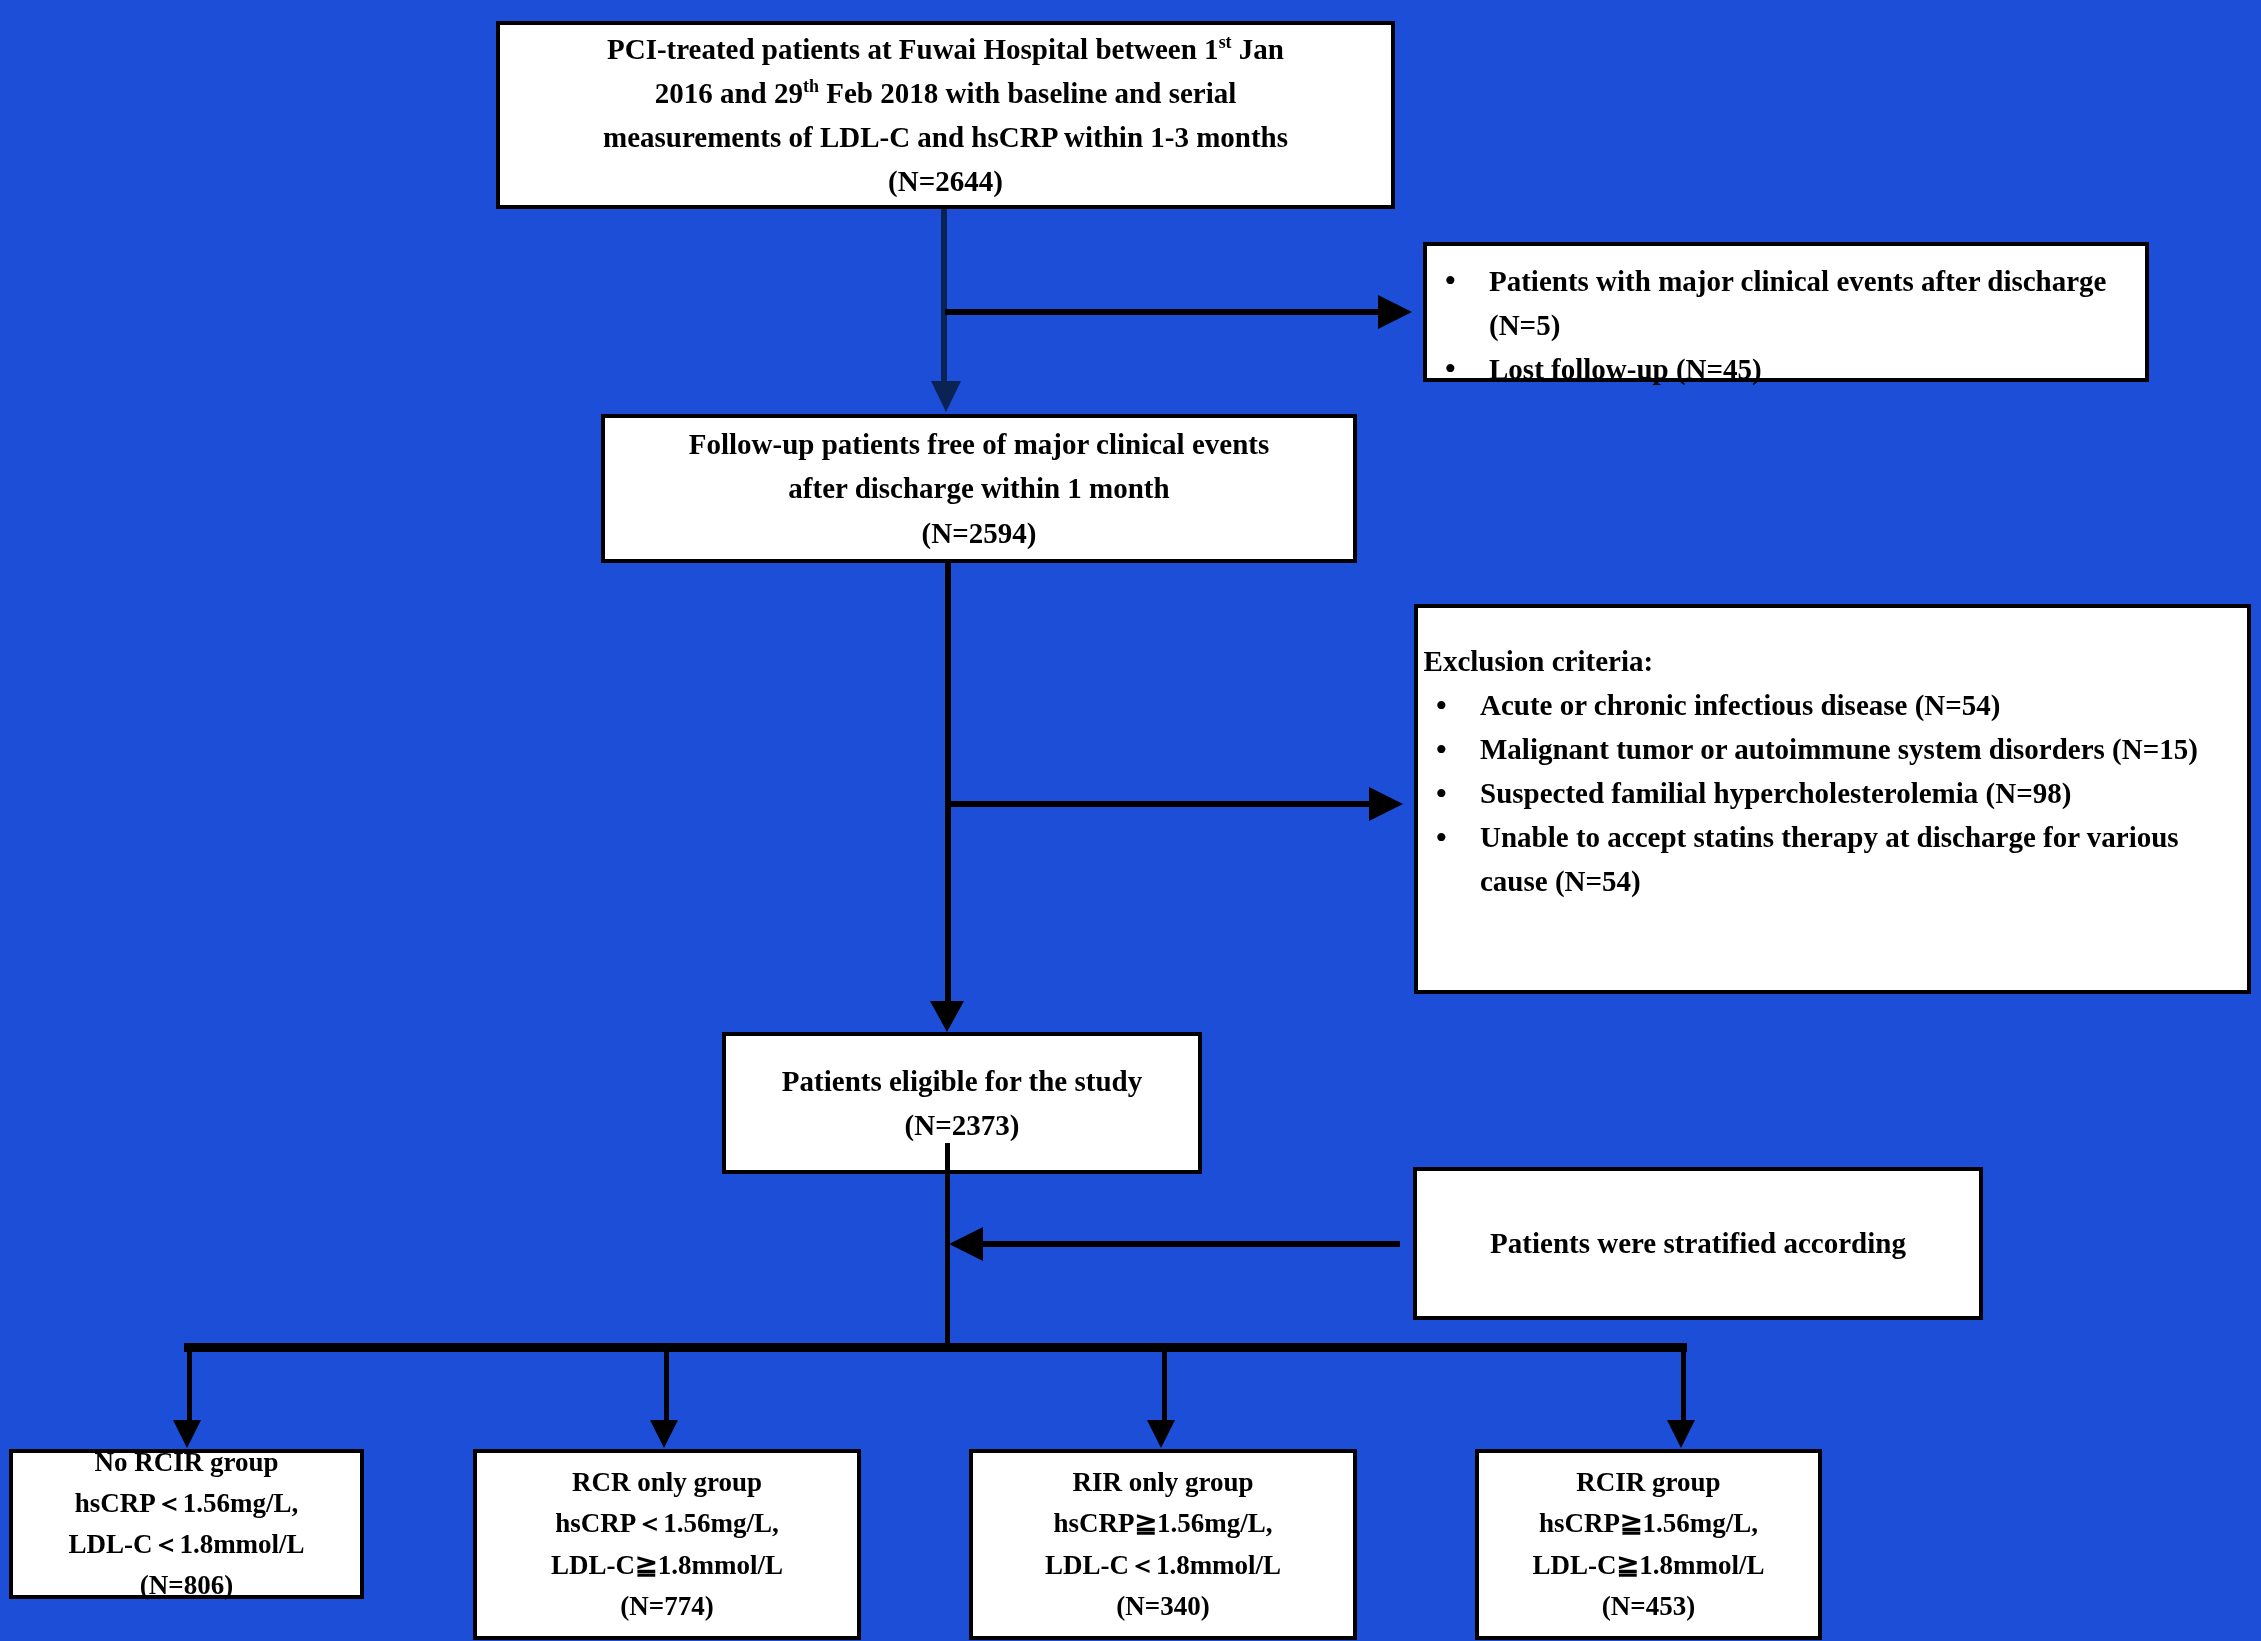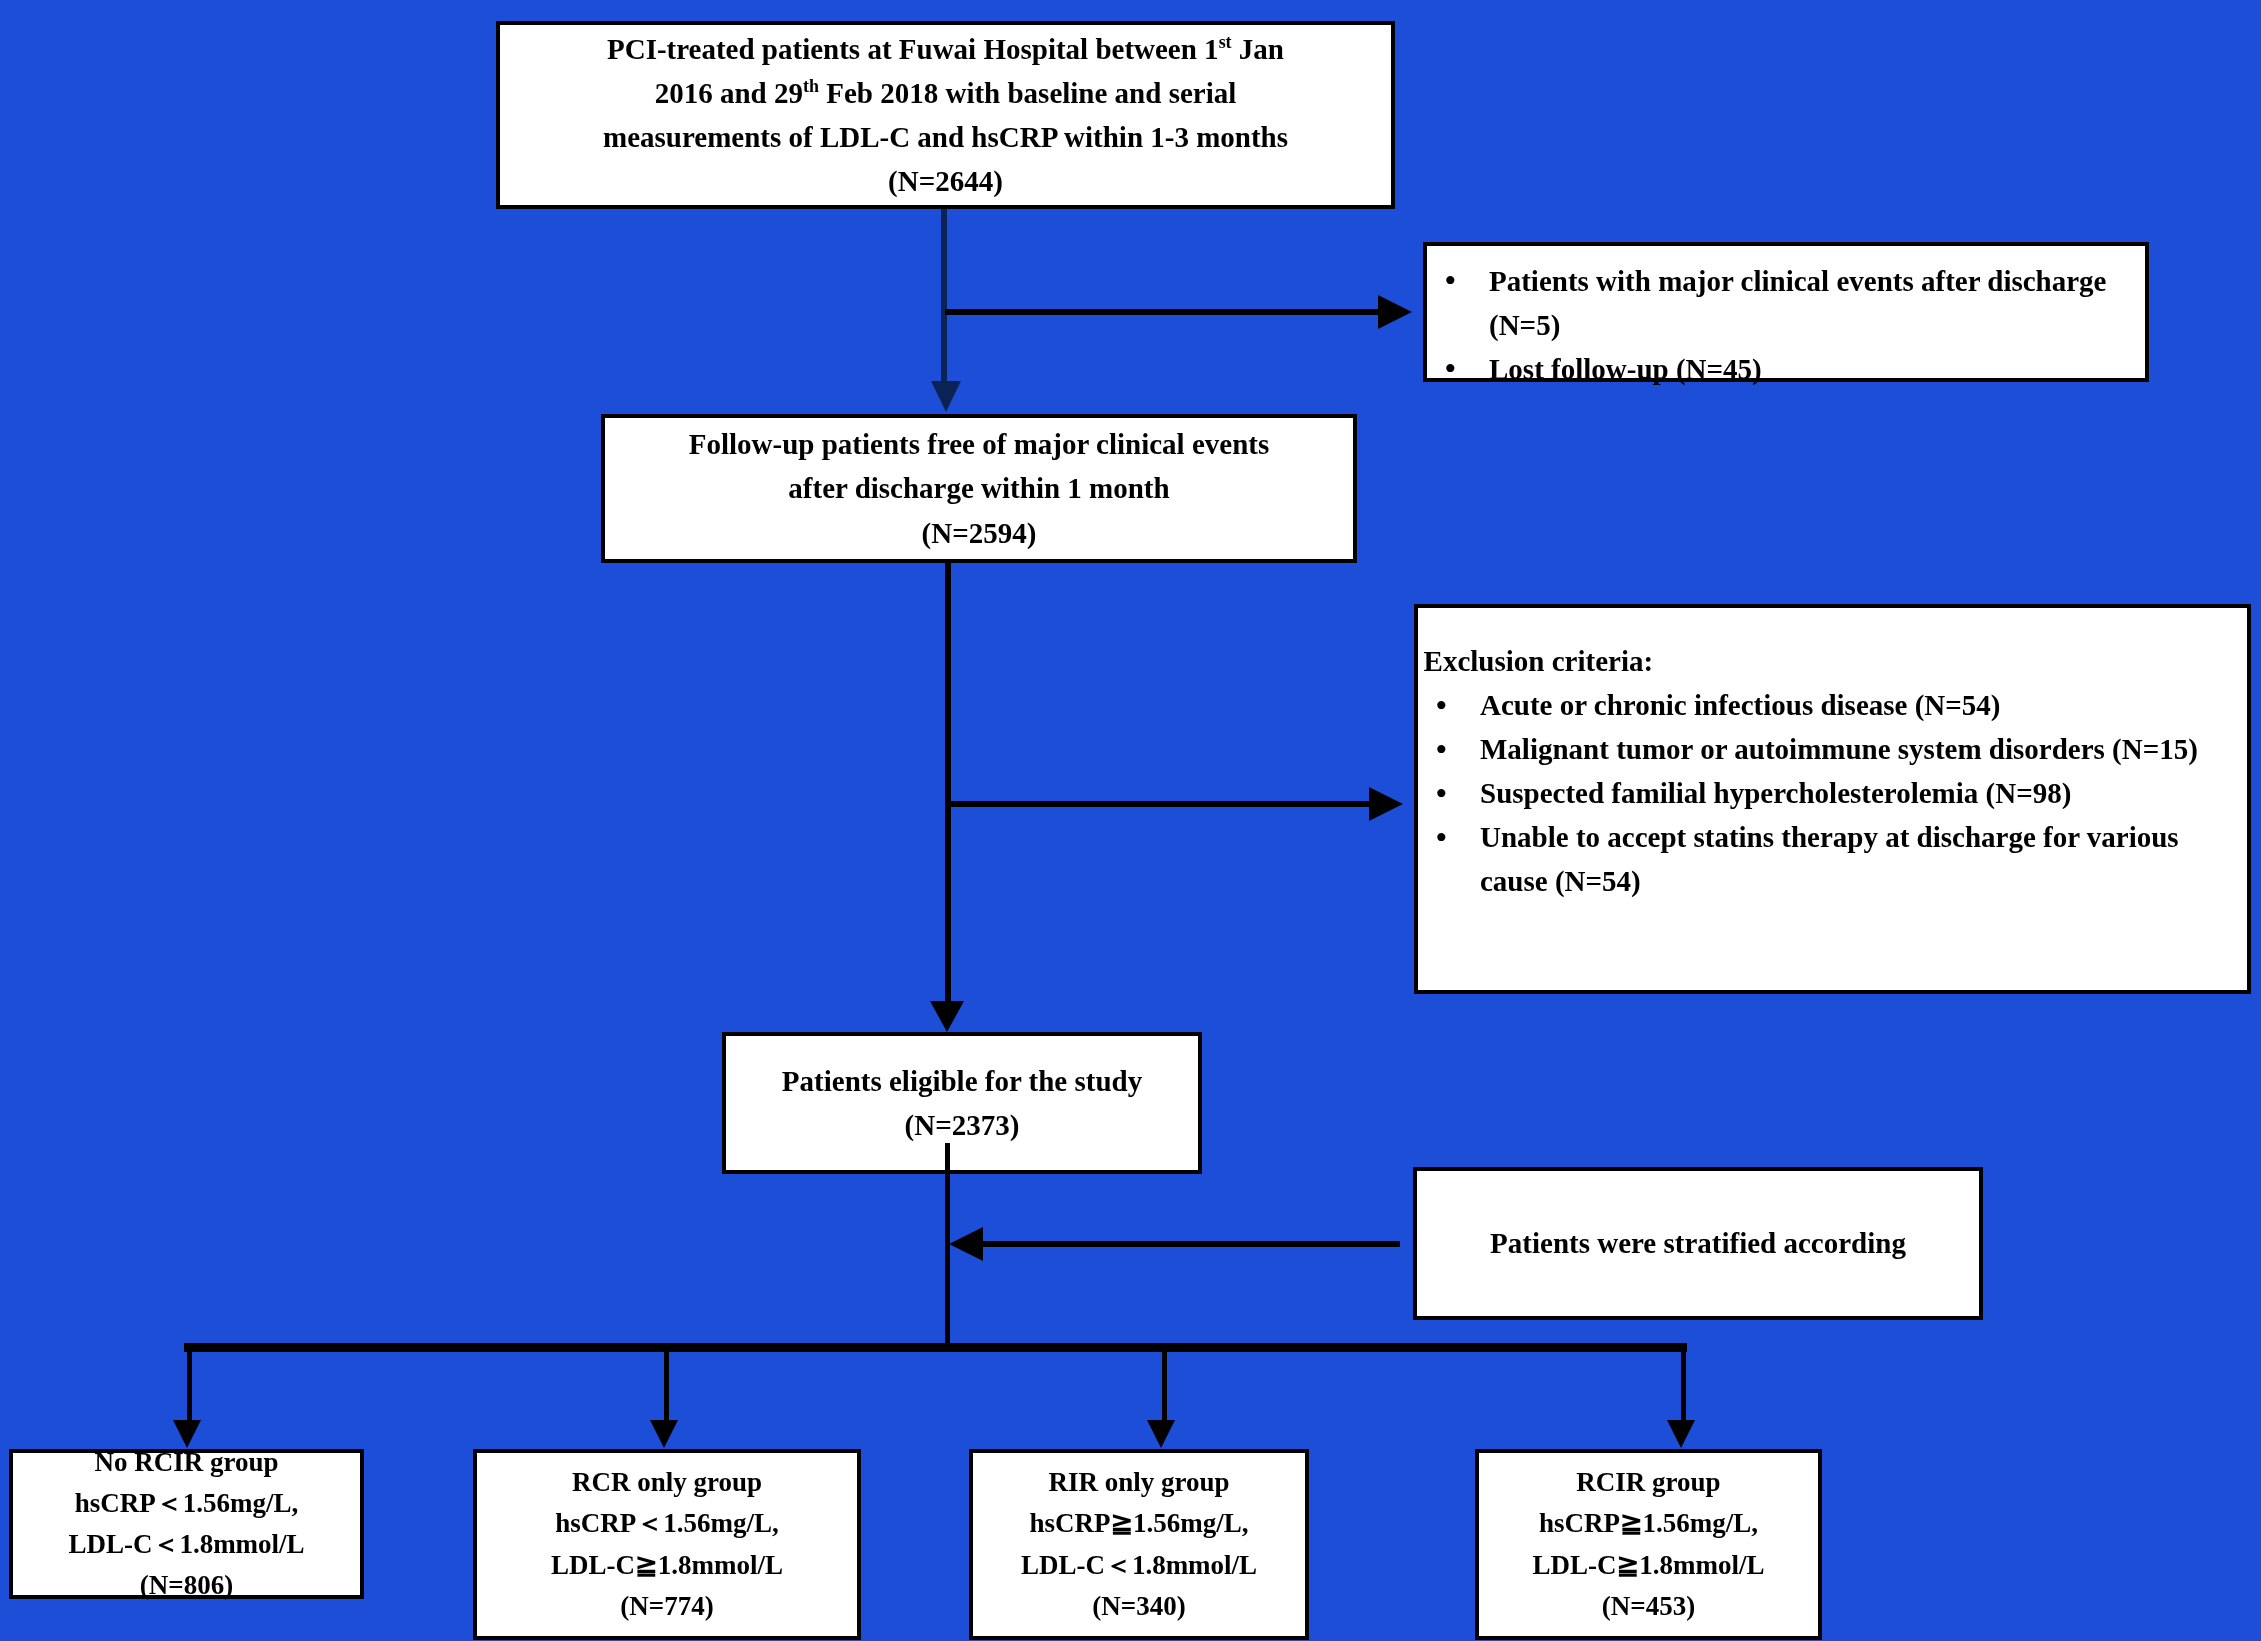--- a/index.html
+++ b/index.html
@@ -203,21 +203,21 @@
 
   <div class="box fs-grp" style="left:473px; top:1449px; width:388px; height:191px;">
     <div class="ctr-text">
       <div class="line">RCR only group</div>
       <div class="line">hsCRP＜1.56mg/L,</div>
       <div class="line">LDL-C≧1.8mmol/L</div>
       <div class="line">(N=774)</div>
     </div>
   </div>
 
-  <div class="box fs-grp" style="left:969px; top:1449px; width:340px; height:191px;">
+  <div class="box fs-grp" style="left:969px; top:1449px; width:388px; height:191px;">
     <div class="ctr-text">
       <div class="line">RIR only group</div>
       <div class="line">hsCRP≧1.56mg/L,</div>
       <div class="line">LDL-C＜1.8mmol/L</div>
       <div class="line">(N=340)</div>
     </div>
   </div>
 
   <div class="box fs-grp" style="left:1475px; top:1449px; width:347px; height:191px;">
     <div class="ctr-text">

